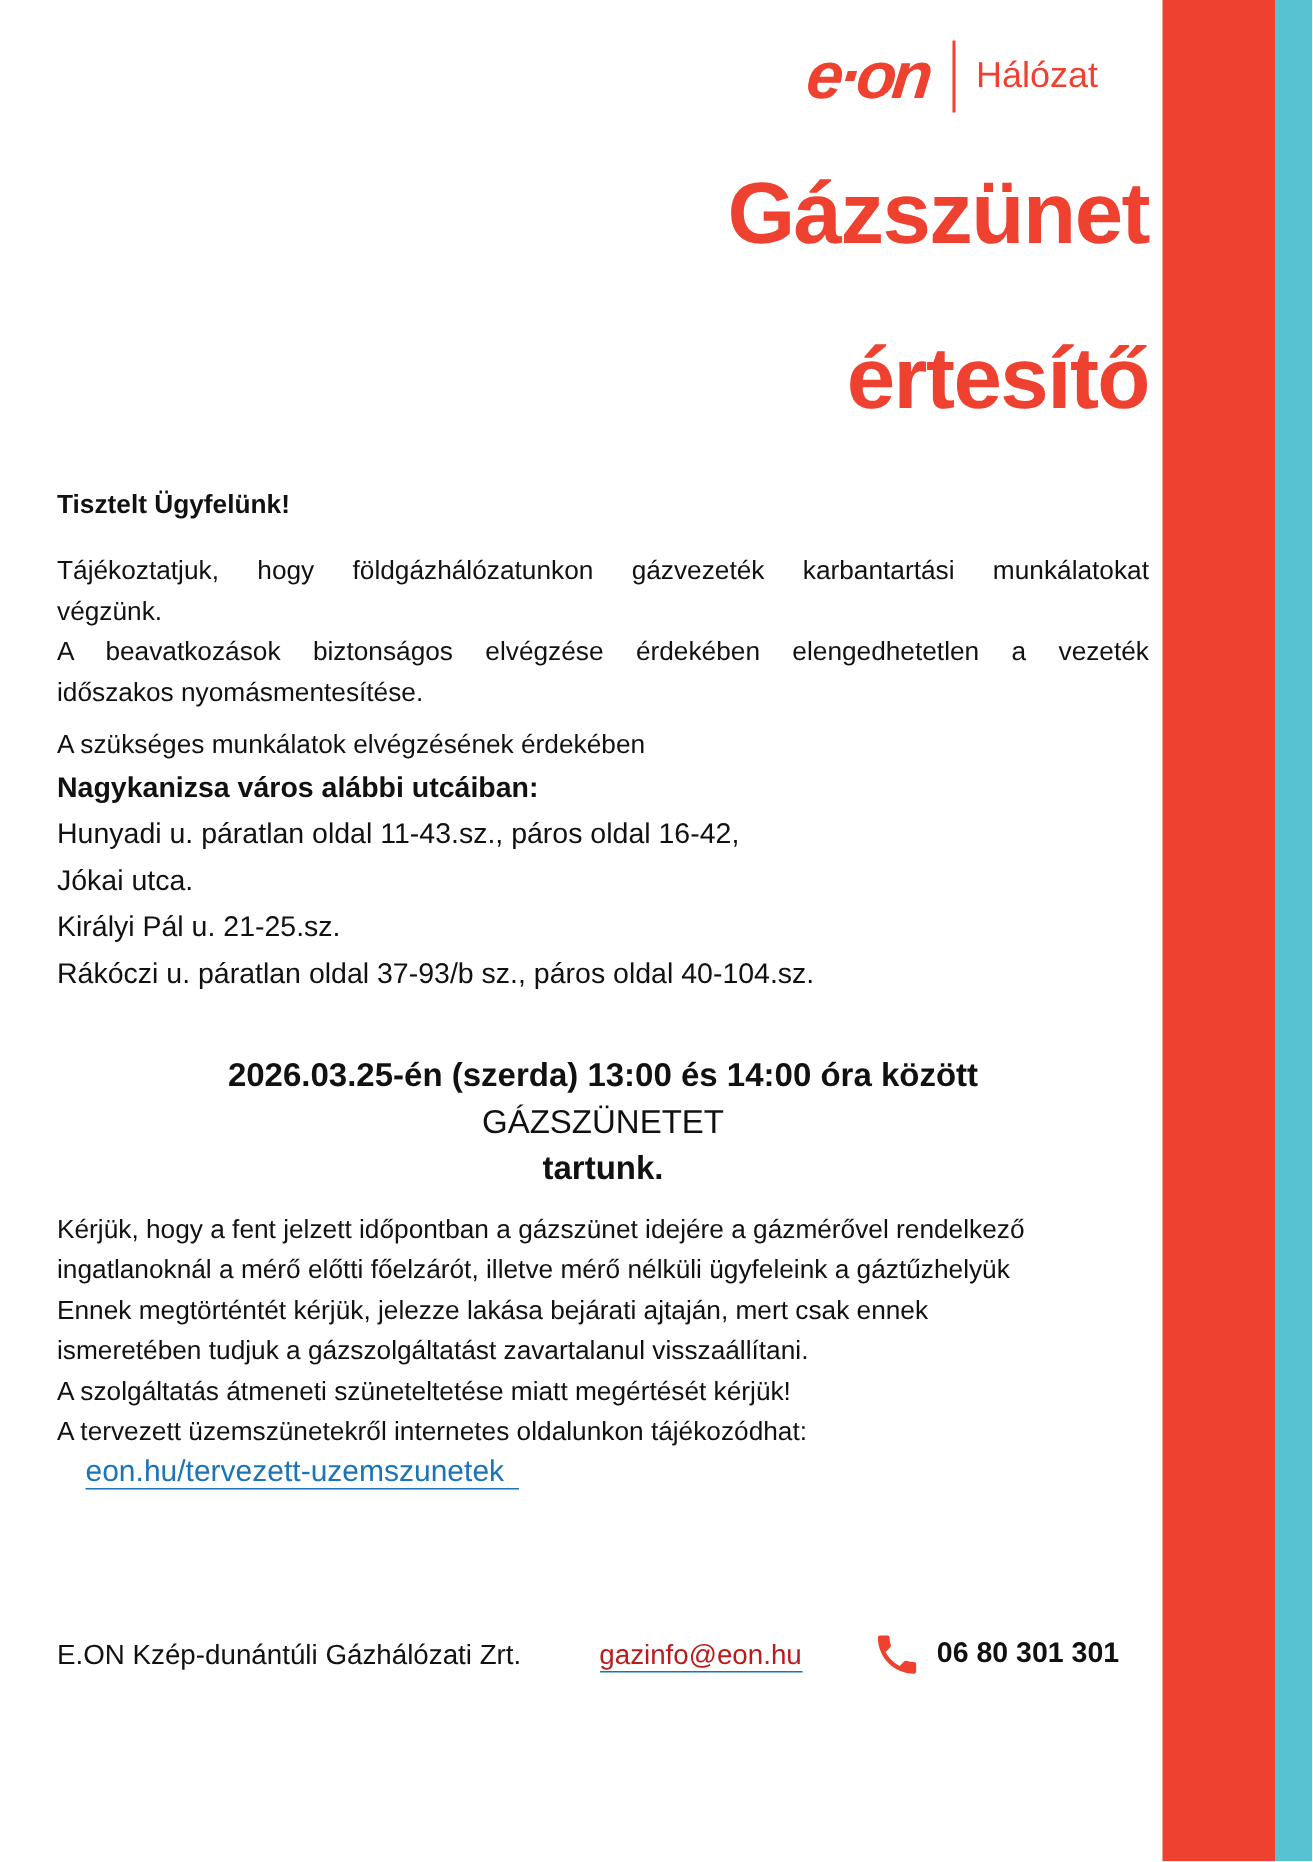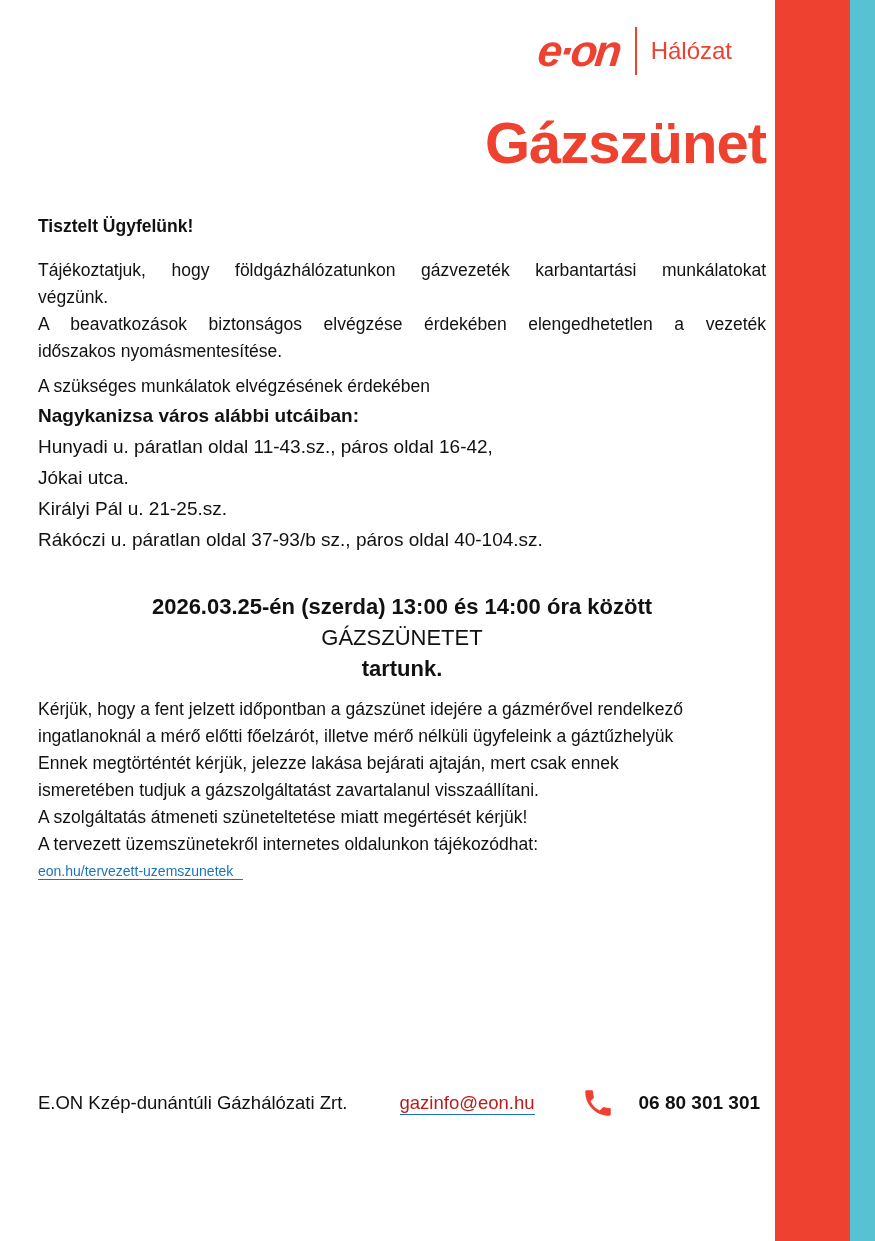--- a/index.html
+++ b/index.html
@@ -87,21 +87,21 @@
 
   .schedule {
     margin-top: 36px;
     text-align: center;
   }
   .schedule .sline { font-size: 22px; line-height: 31px; }
   .schedule .bold { font-weight: 700; }
 
   .instructions { margin-top: 12px; }
 
-  .link-line { font-size: 14px; line-height: 27px; }
+  .link-line { font-size: 20px; line-height: 27px; margin-left: 19px; }
   .inline-link {
     color: #1b74b8;
     text-decoration: none;
     border-bottom: 1.5px solid #1b74b8;
     padding-right: 10px;
     cursor: pointer;
   }
 
   
   .footer {
@@ -121,21 +121,21 @@
     border-bottom: 1.5px solid #1b74b8;
     cursor: pointer;
   }
   .phone-icon {
     margin-left: 46px;
     width: 34px;
     height: 34px;
     display: inline-block;
   }
   .phone-number {
-    margin-left: 24px;
+    margin-left: 10px;
     font-size: 19px;
     font-weight: 700;
   }
 </style>
 </head>
 <body>
 
 <div class="page">
 
   <div class="bar bar-red"></div>
@@ -144,20 +144,21 @@
   <div class="content">
 
     <header class="brand">
       <span class="logo-word">e·on</span>
       <span class="logo-divider"></span>
       <span class="brand-suffix">Hálózat</span>
     </header>
 
     <h1 class="title">
       <span class="title-line">Gázszünet</span>
+      <span class="title-line">értesítő</span>
     </h1>
 
     <p class="greeting">Tisztelt Ügyfelünk!</p>
 
     <div class="intro">
       <div class="bline jl">Tájékoztatjuk, hogy földgázhálózatunkon gázvezeték karbantartási munkálatokat</div>
       <div class="bline">végzünk.</div>
       <div class="bline jl">A beavatkozások biztonságos elvégzése érdekében elengedhetetlen a vezeték</div>
       <div class="bline">időszakos nyomásmentesítése.</div>
       <div class="bline p3">A szükséges munkálatok elvégzésének érdekében</div>

